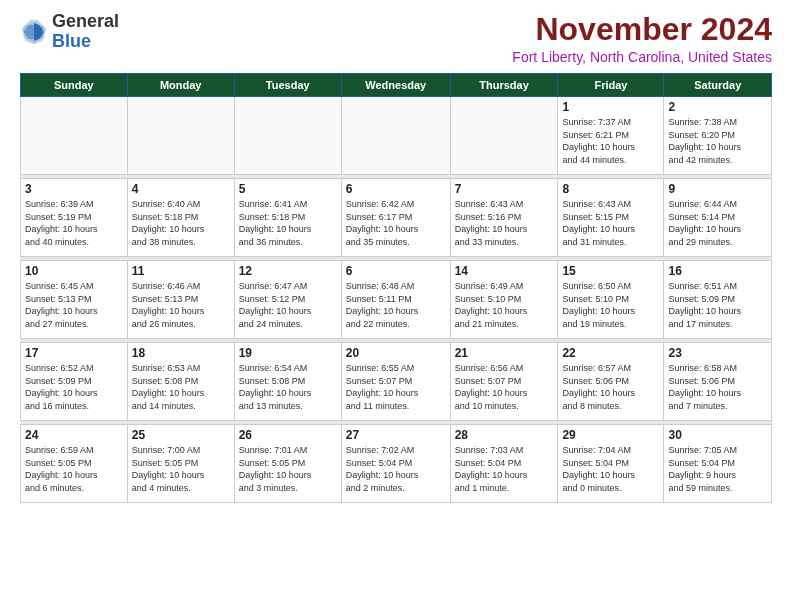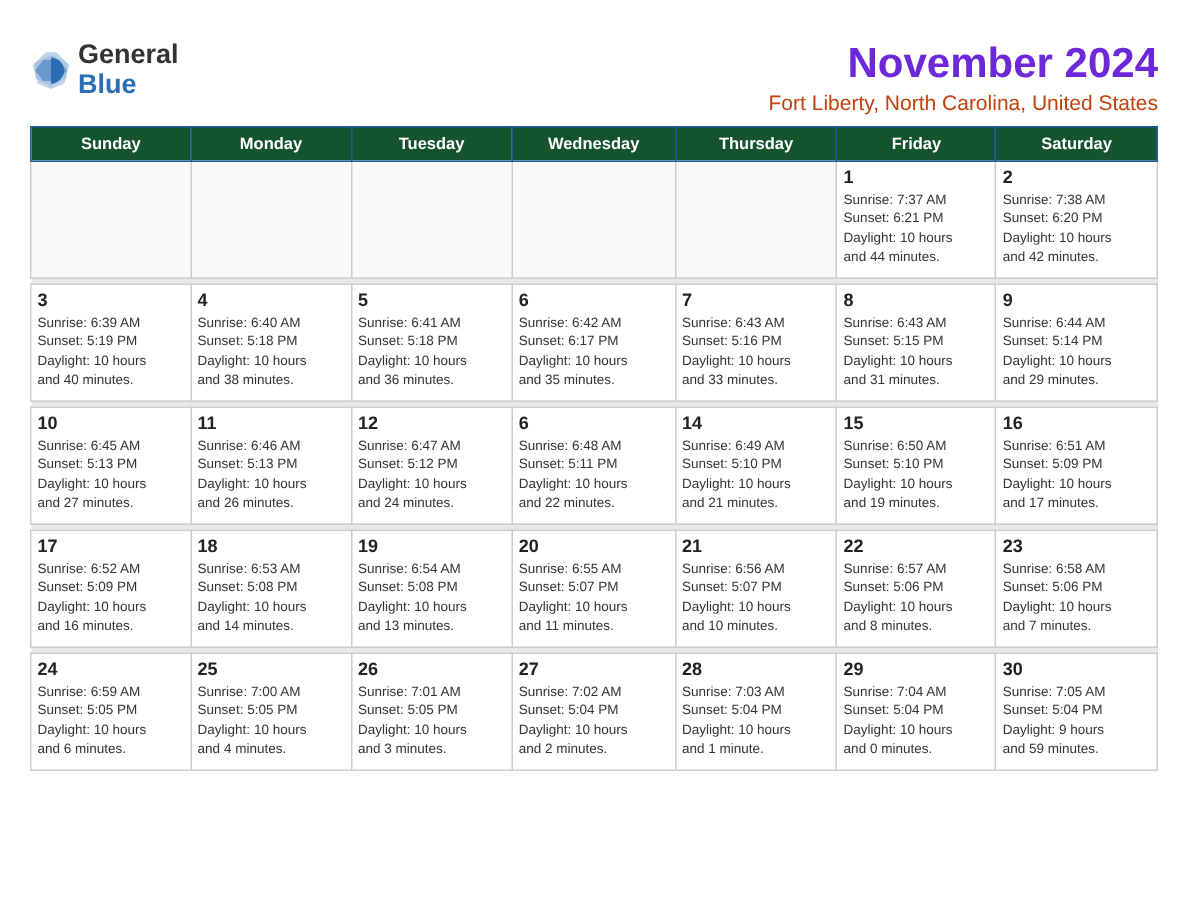--- a/index.html
+++ b/index.html
@@ -5,21 +5,21 @@
     * { margin: 0; padding: 0; box-sizing: border-box; }
     body {
       font-family: Arial, sans-serif;
       background: #fff;
       width: 792px;
       height: 612px;
       overflow: hidden;
     }
     .page {
       width: 792px;
-      padding: 27px 20px 10px 20px;
+      padding: 12px 20px 10px 20px;
     }
     .header-section {
       display: flex;
       align-items: flex-start;
       justify-content: space-between;
       margin-bottom: 8px;
     }
     .logo {
       display: flex;
       align-items: center;
@@ -33,28 +33,28 @@
     .logo-general { color: #333; }
     .logo-blue { color: #2a6db5; }
     .logo-icon {
       width: 28px;
       height: 28px;
     }
     .title-block {
       text-align: right;
     }
     .month-title {
-      font-size: 28px;
+      font-size: 32px;
       font-weight: bold;
-      color: #6d28d9;
+      color: #7f1d1d;
       line-height: 1.1;
     }
     .location {
       font-size: 14px;
-      color: #c2410c;
+      color: #a21caf;
       margin-top: 2px;
     }
     .calendar {
       width: 100%;
       border-collapse: collapse;
       font-size: 9.5px;
     }
     .calendar th {
       background-color: #14532d;
       color: white;

